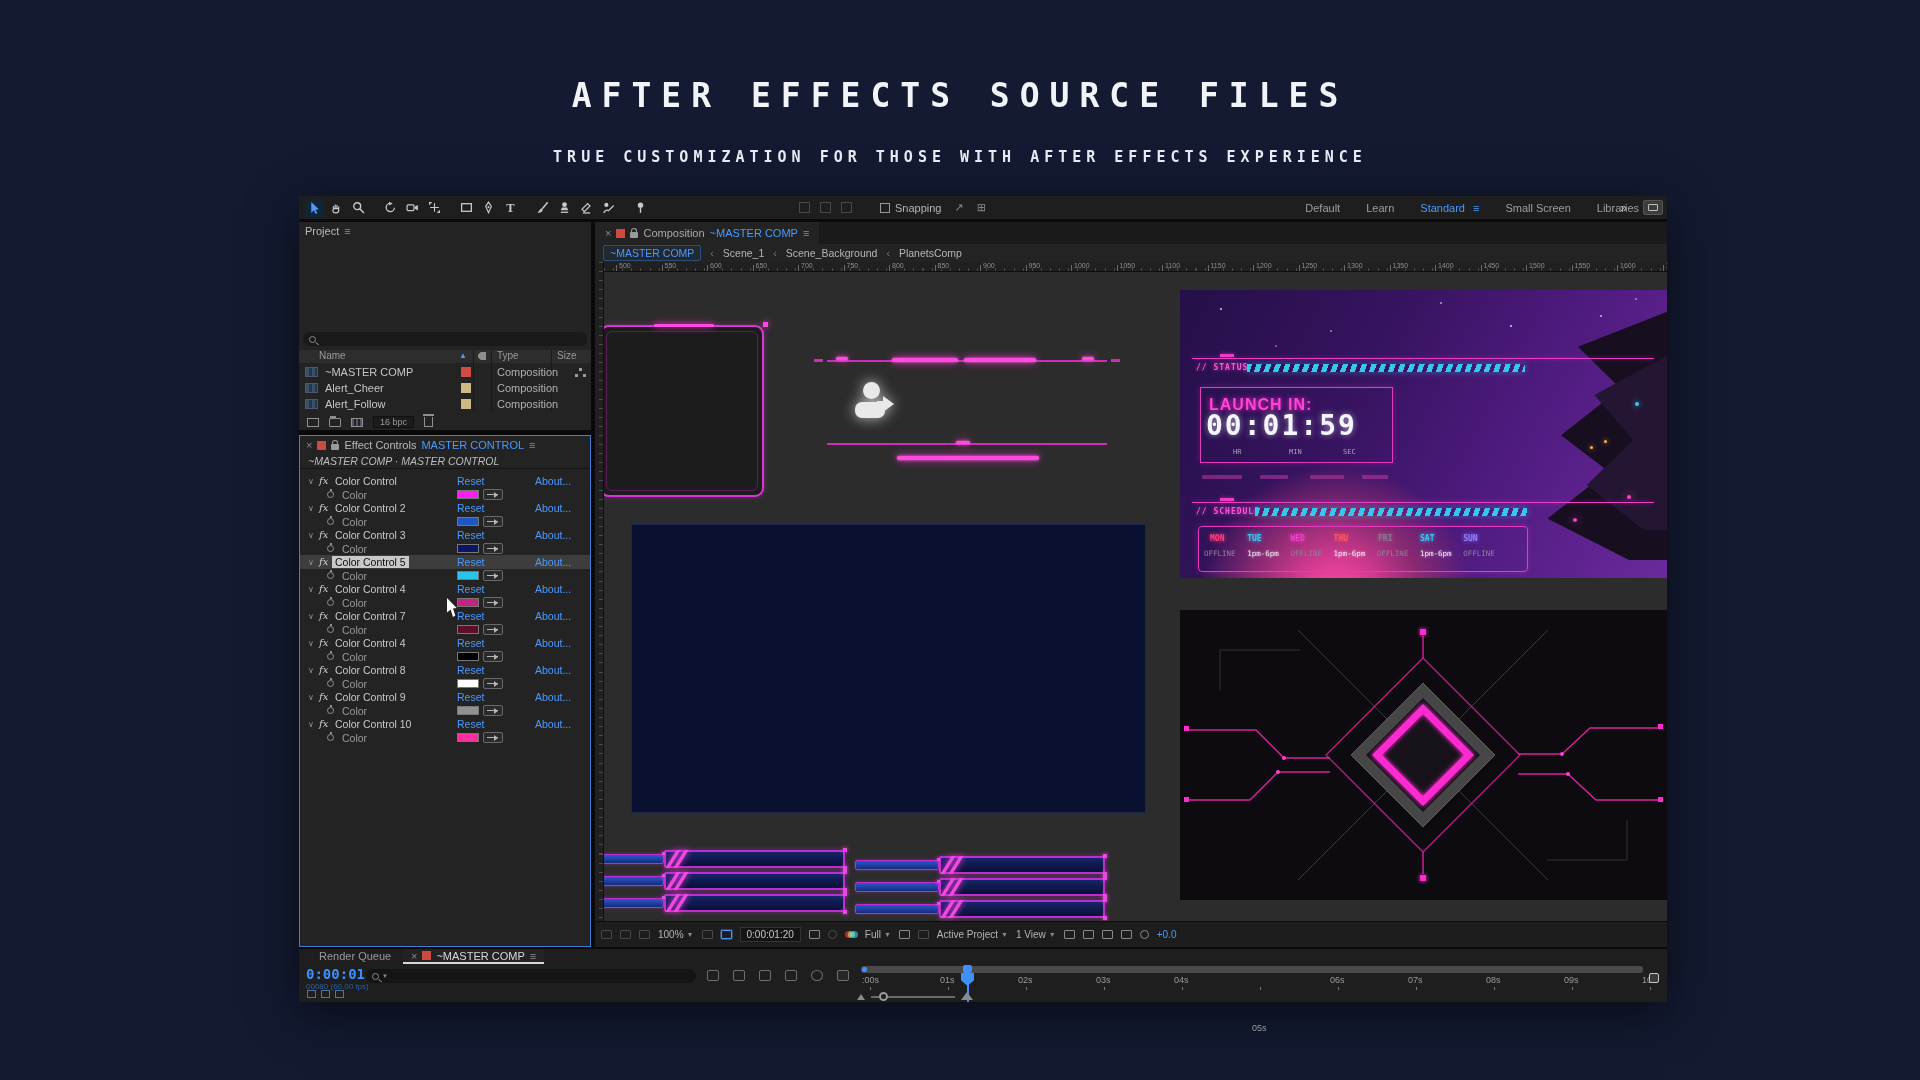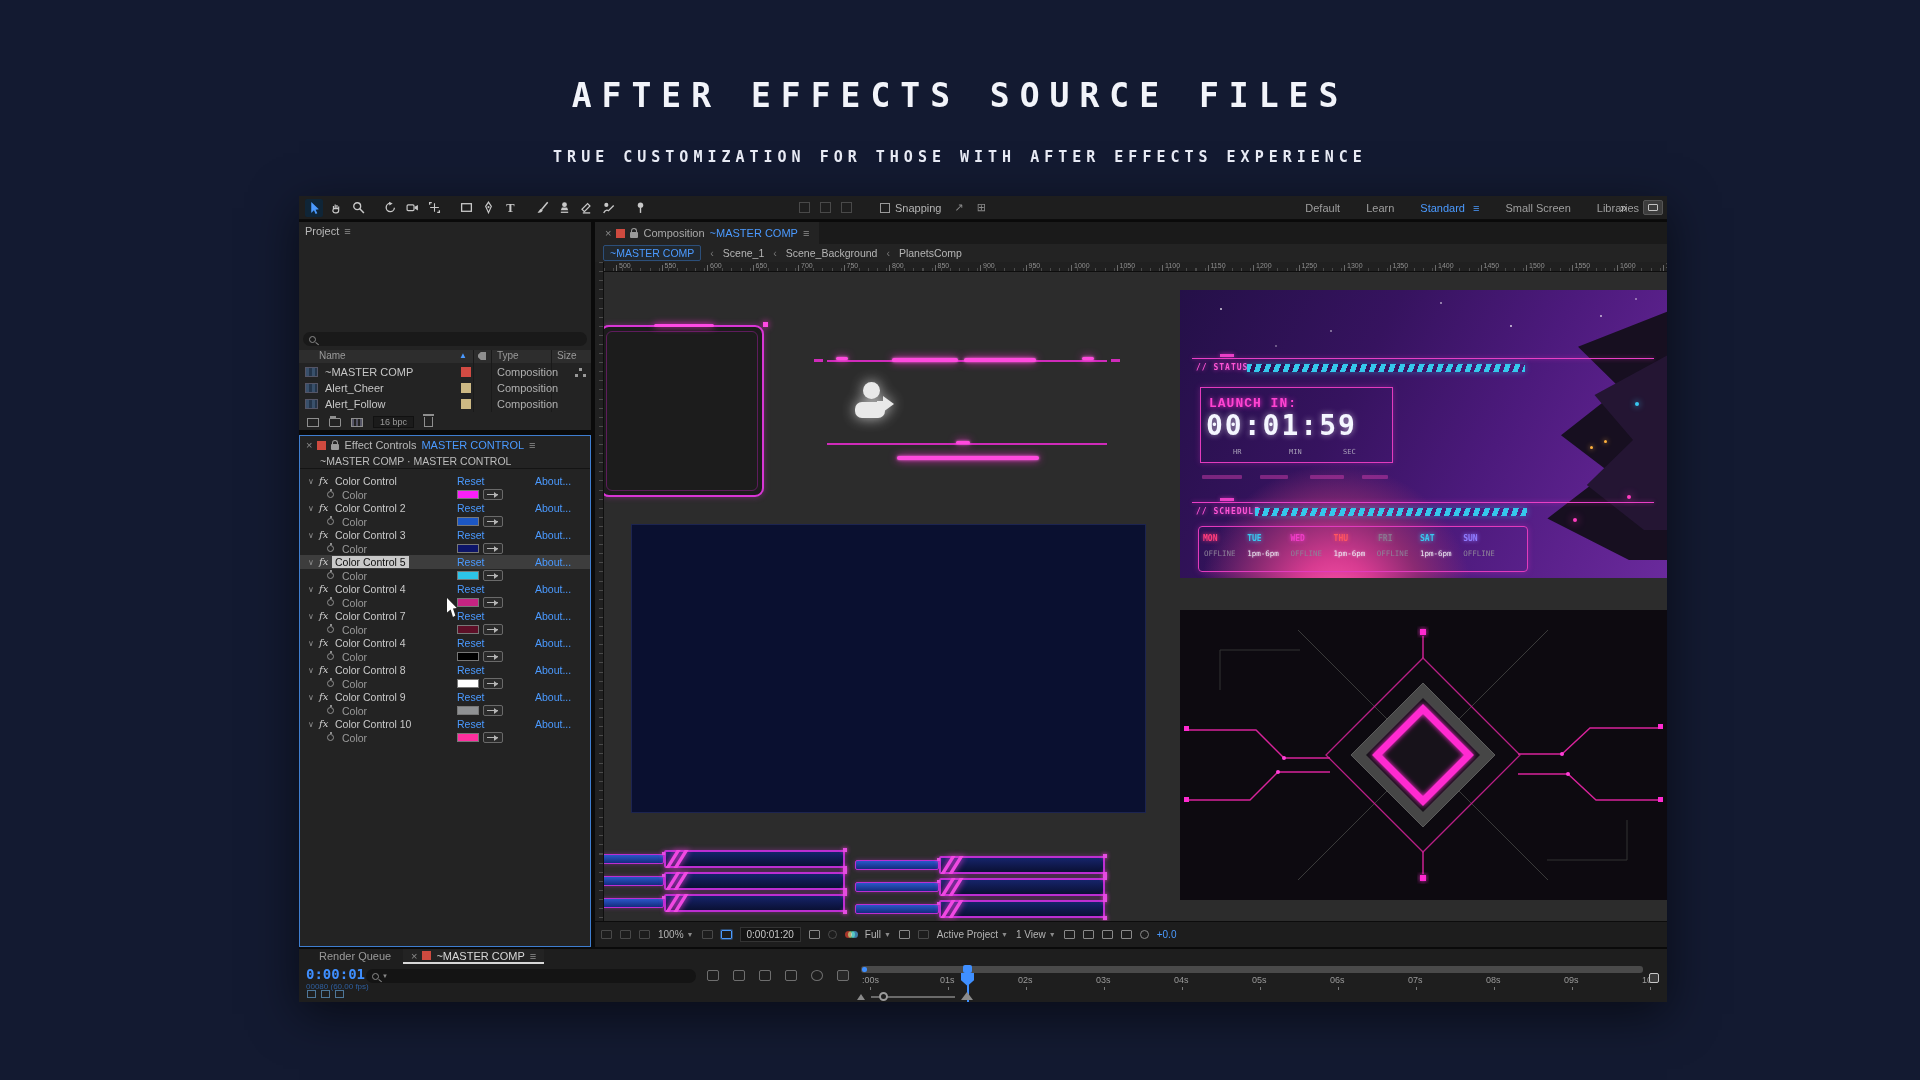--- a/index.html
+++ b/index.html
@@ -83,22 +83,22 @@
   .fic { width:12px; height:9px; border:1px solid #8f8f8f; }
   .fic.folder { border-radius:1px; position:relative; }
   .fic.folder::before { content:""; position:absolute; left:0; top:-3px; width:6px; height:2px; background:#8f8f8f; }
   .bpcbox { height:12px; background:#1b1b1b; border:1px solid #111; color:#9a9a9a; font-size:9px;
             display:flex; align-items:center; padding:0 6px; }
   .trash { position:relative; width:9px; height:10px; border:1px solid #8f8f8f; border-top:none; }
   .trash::before { content:""; position:absolute; left:-2px; top:-3px; width:11px; height:1.5px; background:#8f8f8f; }
 
   
   #effects { left:0; top:239px; width:292px; height:512px; border:1px solid #3f7ed0; }
-  #fx-context { height:15px; display:flex; align-items:center; padding-left:20px; color:#bdbdbd;
-                border-bottom:1px solid #141414; font-size:10.5px; }
+  #fx-context { height:15px; display:flex; align-items:center; padding-left:8px; color:#bdbdbd;
+                border-bottom:1px solid #141414; font-size:10.5px;font-style:italic; }
   #fx-rows { position:absolute; left:0; top:38px; width:290px; }
   .fxg { position:relative; height:27px; }
   .fxrow1 { position:absolute; left:0; top:0; width:100%; height:13.5px; }
   .fxrow2 { position:absolute; left:0; top:13.5px; width:100%; height:13.5px; }
   .fxg.sel .fxrow1 { background:#3d3d3d; }
   .tw { position:absolute; left:8px; top:3px; color:#8f8f8f; font-size:8px; }
   .fx-it { position:absolute; left:19px; top:1px; font-family:"DejaVu Serif", serif; font-style:italic;
            color:#d2d2d2; font-size:10px; }
   .fxname { position:absolute; left:35px; top:1px; color:#c9c9c9; font-size:10.5px; }
   .fxg.sel .fxname { background:#c9c9c9; color:#0c0c0c; padding:0 3px; left:32px; }
@@ -170,22 +170,22 @@
       linear-gradient(118deg, #241048 0%, #36135f 35%, #4c1a7c 62%, #5f2390 85%, #6a2a9c 100%); }
   .star { position:absolute; width:2px; height:2px; background:#fff; border-radius:50%; opacity:.8; }
   .sc-line { position:absolute; height:1px; background:#e93fc6; box-shadow:0 0 4px rgba(255,60,210,.6); }
   .sc-label { position:absolute; font-family:"DejaVu Sans Mono", monospace; font-weight:bold; font-size:8px;
               color:#ff55d6; letter-spacing:1px; text-shadow:0 0 4px rgba(255,60,210,.8); }
   .cyanbar { position:absolute; height:8px;
      background:repeating-linear-gradient(110deg, #35c8ec 0 5px, rgba(0,0,0,0) 5px 9px);
      box-shadow:0 0 6px rgba(50,200,240,.4); }
   #launchbox { position:absolute; left:20px; top:97px; width:193px; height:76px; border:1px solid #e23bbd;
                box-shadow:0 0 6px rgba(230,50,200,.3); }
-  #launch-label { position:absolute; left:8px; top:8px; font-family:Liberation Mono, monospace;
-      font-weight:bold; font-size:13px; color:#ff43d2; letter-spacing:1px; text-shadow:0 0 5px #ff2bd1; }
+  #launch-label { position:absolute; left:8px; top:8px; font-family:Liberation Sans, sans-serif;
+      font-weight:bold; font-size:16px; color:#ff43d2; letter-spacing:1px; text-shadow:0 0 5px #ff2bd1; }
   #countdown { position:absolute; left:5px; top:21px; font-family:"DejaVu Sans Mono", monospace;
       font-weight:bold; font-size:28px; color:#f4f6ff; letter-spacing:2px; text-shadow:0 0 6px rgba(255,255,255,.55); }
   .unit { position:absolute; top:60px; font-family:"DejaVu Sans Mono", monospace; font-size:7px; color:#a8a0b8; }
   .statdash { position:absolute; top:185px; height:4px; background:#c73aa8; opacity:.5; border-radius:1px; }
   #daysbox { position:absolute; left:18px; top:236px; width:330px; height:46px; border:1px solid #e23bbd;
              border-radius:4px; box-shadow:0 0 6px rgba(230,50,200,.3); }
   .day { position:absolute; top:7px; font-family:"DejaVu Sans Mono", monospace; font-weight:bold; font-size:8px; }
   .daytime { position:absolute; top:22px; font-family:"DejaVu Sans Mono", monospace; font-size:7.5px; }
   .daytime.on { color:#eceaf4; text-shadow:0 0 3px rgba(255,255,255,.5); }
   .daytime.off { color:#8d8198; }
@@ -734,21 +734,21 @@
           <span class="statdash" style="left:80px;width:28px"></span>
           <span class="statdash" style="left:130px;width:34px"></span>
           <span class="statdash" style="left:182px;width:26px"></span>
 
           <div class="sc-line" style="left:12px;top:212px;width:462px"></div>
           <div class="sc-line" style="left:40px;top:208px;width:14px;height:3px"></div>
           <div class="sc-label" style="left:16px;top:217px">// SCHEDULE</div>
           <div class="cyanbar" style="left:75px;top:218px;width:272px"></div>
 
           <div id="daysbox">
-              <span class="day" style="left: 4px; color: rgb(255, 61, 124); text-shadow: rgb(255, 61, 124) 0px 0px 4px;">MON</span>
+              <span class="day" style="left: 11px; color: rgb(255, 61, 124); text-shadow: rgb(255, 61, 124) 0px 0px 4px;">MON</span>
               <span class="daytime off" style="left: 5px;">OFFLINE</span>
               <span class="day" style="left: 48.2px; color: rgb(57, 200, 240); text-shadow: rgb(57, 200, 240) 0px 0px 4px;">TUE</span>
               <span class="daytime on" style="left: 48.2px;">1pm-6pm</span>
               <span class="day" style="left: 91.4px; color: rgb(240, 61, 200); text-shadow: rgb(240, 61, 200) 0px 0px 4px;">WED</span>
               <span class="daytime off" style="left: 91.4px;">OFFLINE</span>
               <span class="day" style="left: 134.6px; color: rgb(255, 85, 96); text-shadow: rgb(255, 85, 96) 0px 0px 4px;">THU</span>
               <span class="daytime on" style="left: 134.6px;">1pm-6pm</span>
               <span class="day" style="left: 179px; color: rgb(138, 118, 144); text-shadow: rgb(138, 118, 144) 0px 0px 4px; text-align: right;">FRI</span>
               <span class="daytime off" style="left: 177.8px;">OFFLINE</span>
               <span class="day" style="left: 221px; color: rgb(57, 200, 240); text-shadow: rgb(57, 200, 240) 0px 0px 4px;">SAT</span>
@@ -931,21 +931,21 @@
           <span class="tllab" style="left: 563px;">:00s</span>
           <span class="tltick" style="left: 571px;"></span>
           <span class="tllab" style="left: 641px;">01s</span>
           <span class="tltick" style="left: 649px;"></span>
           <span class="tllab" style="left: 719px;">02s</span>
           <span class="tltick" style="left: 727px;"></span>
           <span class="tllab" style="left: 797px;">03s</span>
           <span class="tltick" style="left: 805px;"></span>
           <span class="tllab" style="left: 875px;">04s</span>
           <span class="tltick" style="left: 883px;"></span>
-          <span class="tllab" style="left: 953px;">05s</span>
+          <span class="tllab" style="left: 953px; margin-top: 48px;">05s</span>
           <span class="tltick" style="left: 961px;"></span>
           <span class="tllab" style="left: 1031px;">06s</span>
           <span class="tltick" style="left: 1039px;"></span>
           <span class="tllab" style="left: 1109px;">07s</span>
           <span class="tltick" style="left: 1117px;"></span>
           <span class="tllab" style="left: 1187px;">08s</span>
           <span class="tltick" style="left: 1195px;"></span>
           <span class="tllab" style="left: 1265px;">09s</span>
           <span class="tltick" style="left: 1273px;"></span>
           <span class="tllab" style="left: 1343px;">10s</span>

